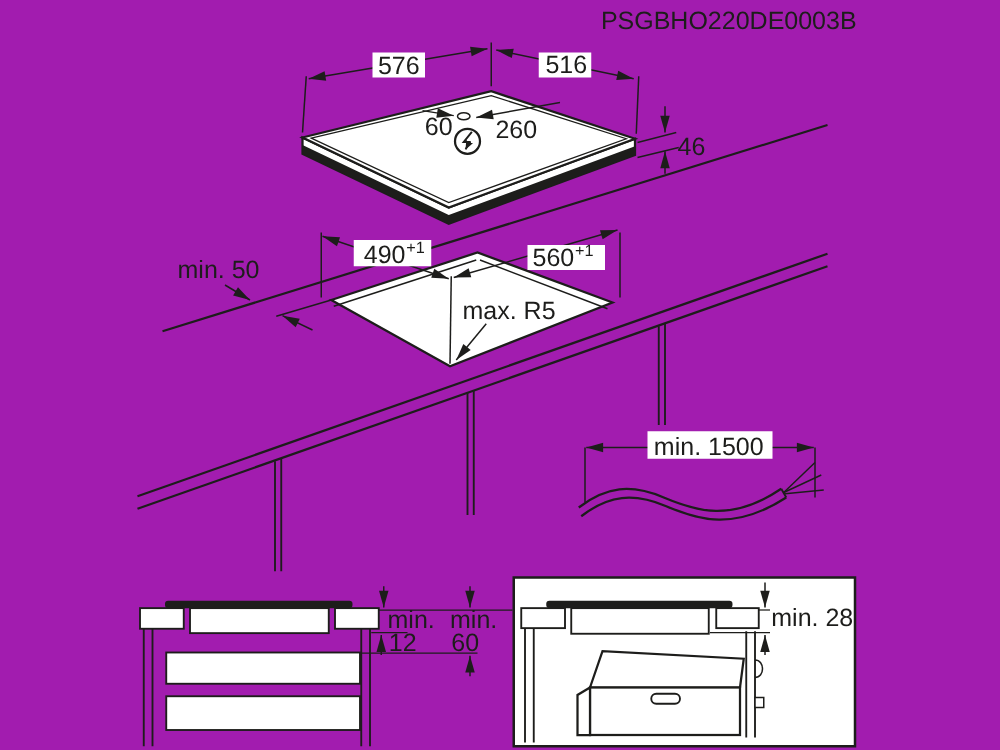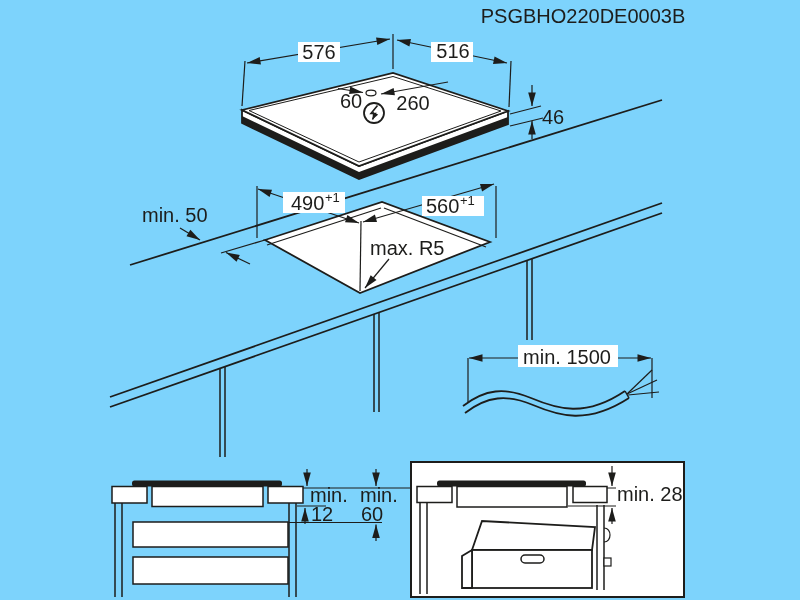--- a/index.html
+++ b/index.html
@@ -1,16 +1,16 @@
 <!DOCTYPE html>
 <html><head>
 <meta charset="utf-8">
 <style>
   html,body{margin:0;padding:0;background:#fff;}
-  .page{position:relative;width:800px;height:600px;background:#7dd3fc;overflow:hidden;
+  .page{position:relative;width:800px;height:600px;background:#a21caf;overflow:hidden;
         font-family:"Liberation Sans", sans-serif;}
   svg{display:block;}
   svg text{fill:#1d1d1b;font-family:"Liberation Sans", sans-serif;font-size:20px;}
   svg text.sup{font-size:13px;}
   .ln{stroke:#1d1d1b;fill:none;}
   .w18{stroke-width:1.8;} .w15{stroke-width:1.5;} .w12{stroke-width:1.2;} .w1{stroke-width:1;}
   .fw{fill:#fff;} .fb{fill:#1d1d1b;}
 </style>
 </head>
 <body>

